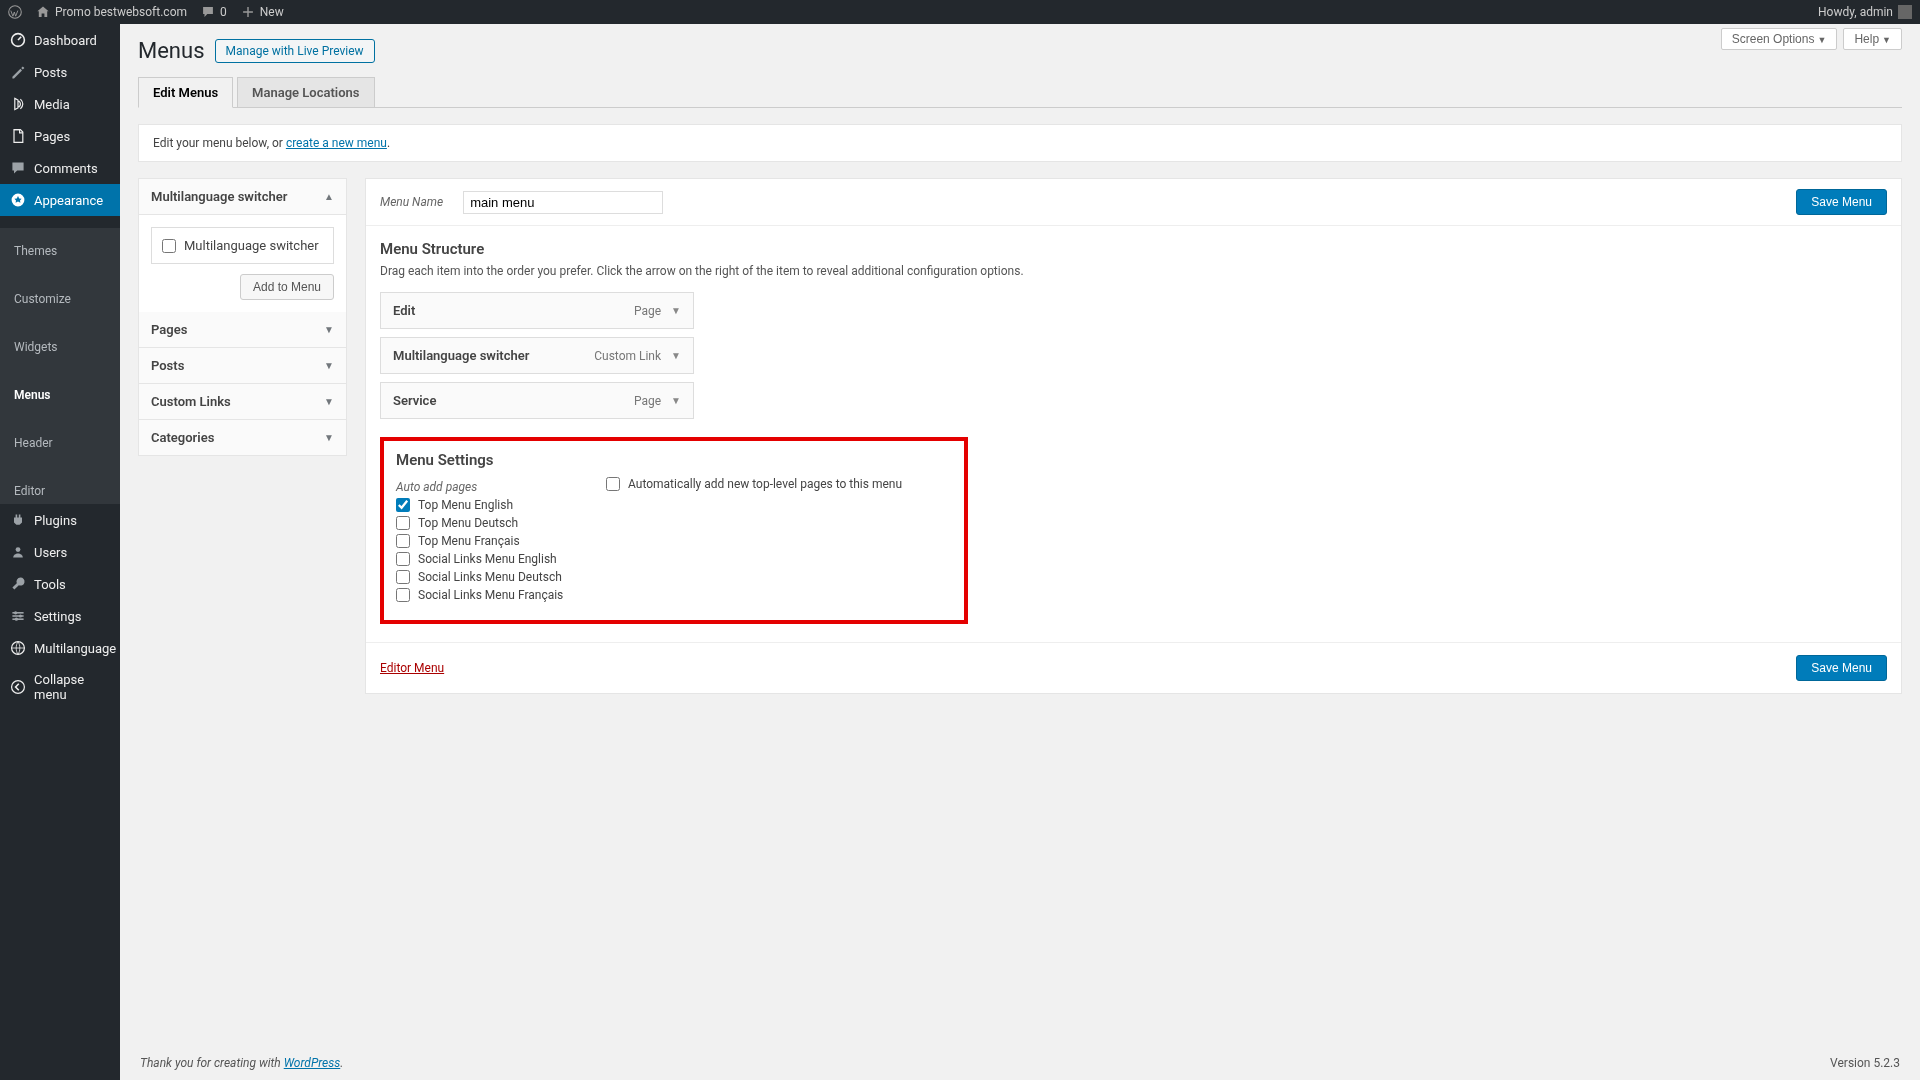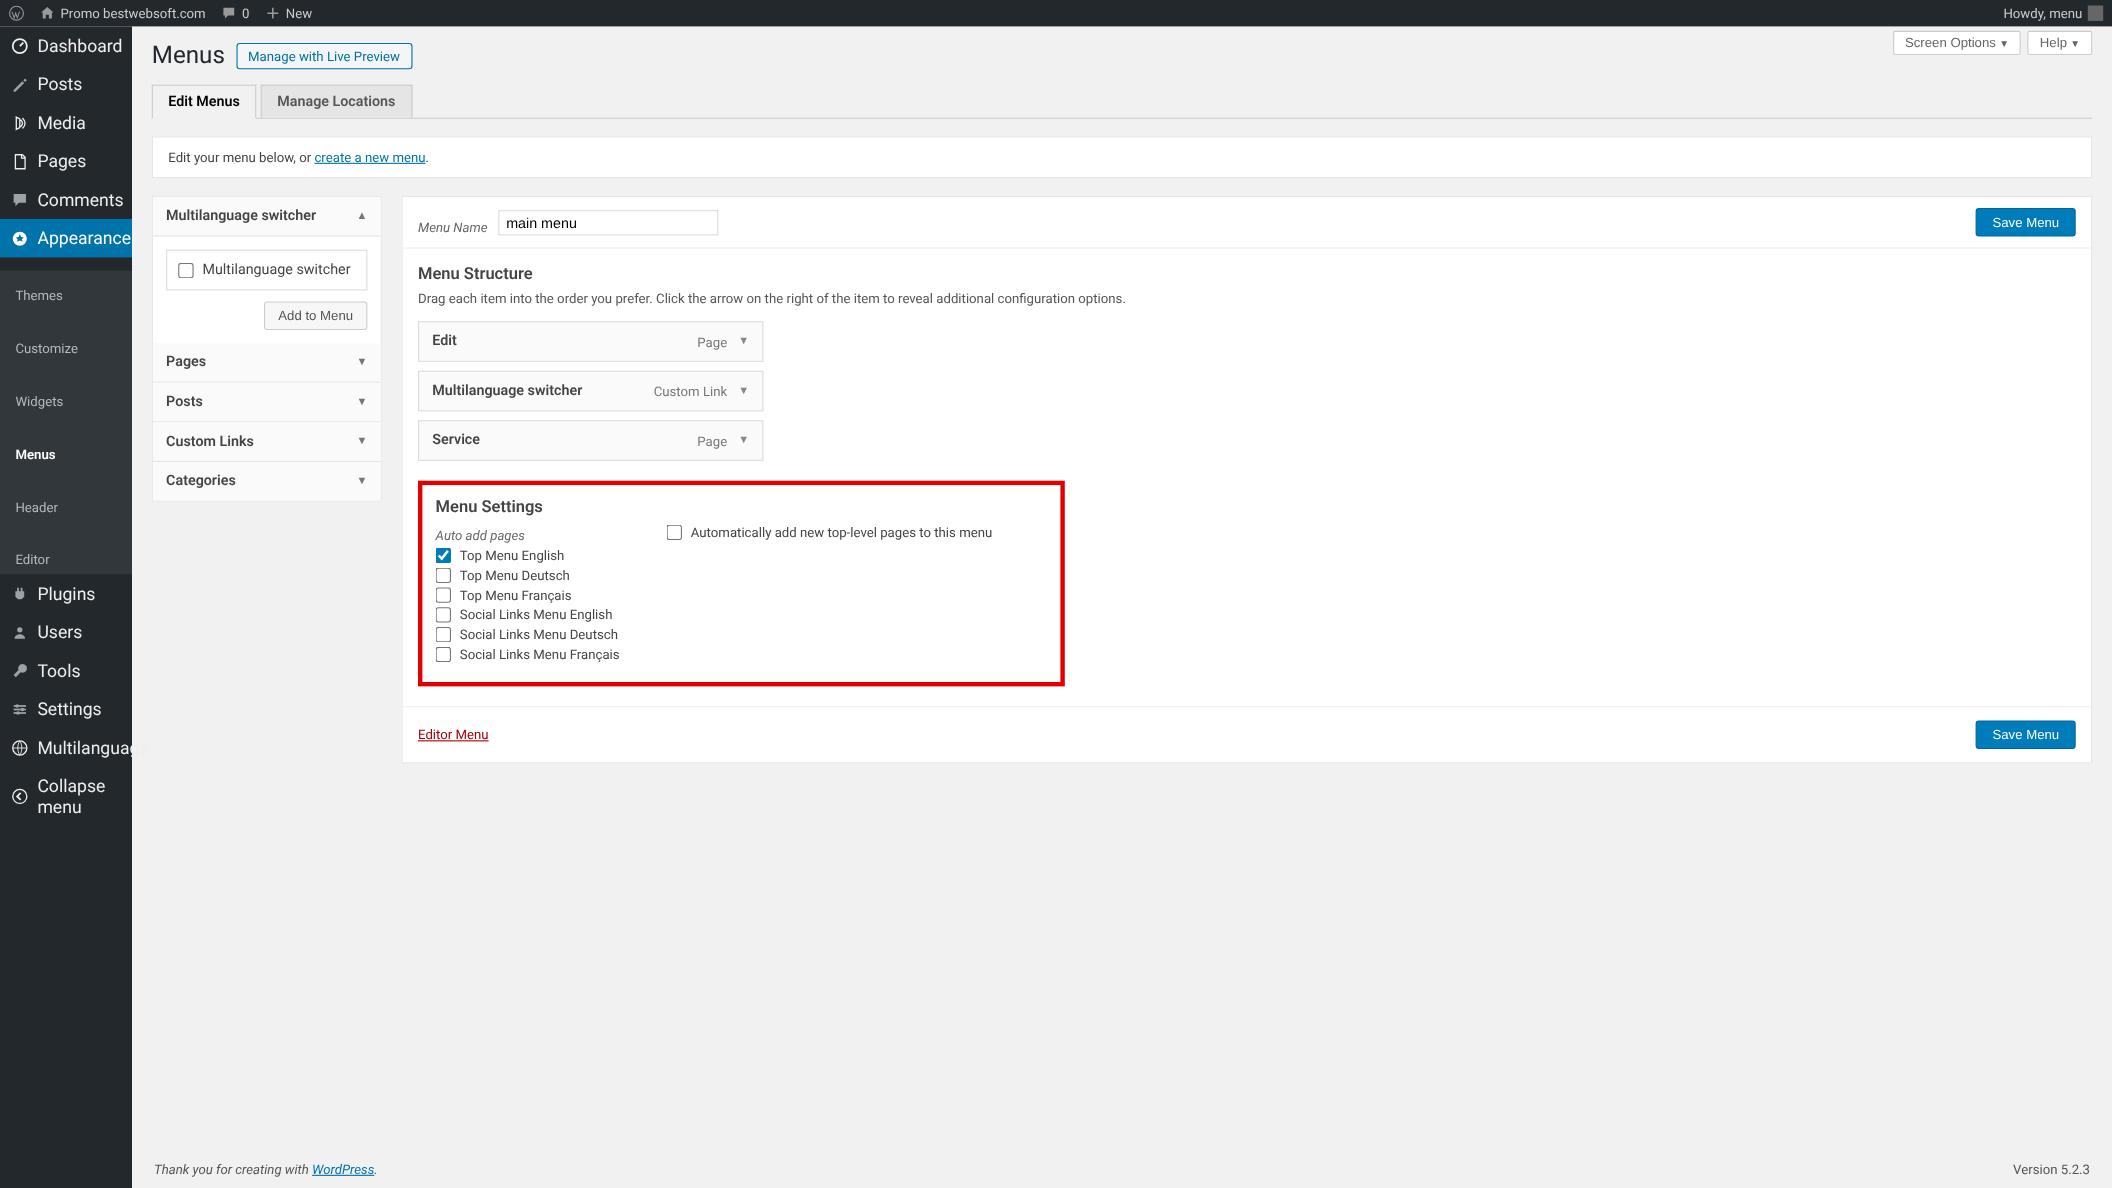--- a/index.html
+++ b/index.html
@@ -8,21 +8,21 @@
 
 .adminbar { background: #23282d; color: #ccc; height: 24px; display: flex; align-items: center; justify-content: space-between; padding: 0 8px; font-size: 12px; }
 .adminbar-left, .adminbar-right { display: flex; align-items: center; gap: 14px; }
 .adminbar-item { display: flex; align-items: center; gap: 5px; color: #ccc; cursor: pointer; }
 .adminbar-item svg { width: 14px; height: 14px; fill: #999; }
 .avatar-box { width: 14px; height: 14px; background: #666; }
 
 
 .wrap { display: flex; min-height: calc(100vh - 24px); }
 .sidebar { width: 120px; background: #23282d; color: #eee; flex-shrink: 0; }
-.sidebar-item { display: flex; align-items: center; gap: 8px; padding: 8px 10px; color: #eee; cursor: pointer; font-size: 16px; }
+.sidebar-item { display: flex; align-items: center; gap: 8px; padding: 8px 10px; color: #eee; cursor: pointer; font-size: 13px; }
 .sidebar-item.active { background: #0073aa; color: #fff; position: relative; }
 .sidebar-item.active::after { content: ""; position: absolute; right: -8px; top: 50%; transform: translateY(-50%); border: 8px solid transparent; border-right-color: #f1f1f1; }
 .sidebar-item svg { width: 16px; height: 16px; fill: #9ca2a7; flex-shrink: 0; }
 .sidebar-item.active svg { fill: #fff; }
 .submenu { background: #32373c; }
 .submenu-item { padding: 16px 10px 6px 14px; color: #b4b9be; font-size: 12px; cursor: pointer; margin-top: 12px; }
 .submenu-item.current { color: #fff; font-weight: 600; }
 
 
 .main { flex: 1; padding: 10px 18px 0 18px; position: relative; display: flex; flex-direction: column; }
@@ -50,21 +50,21 @@
 .acc-head:last-child { border-bottom: none; }
 .acc-head .tri { color: #72777c; font-size: 10px; }
 .acc-body { padding: 12px; }
 .acc-cb { display: flex; align-items: center; gap: 8px; border: 1px solid #ddd; padding: 10px; font-size: 13px; }
 .acc-cb input { width: 14px; height: 14px; }
 .acc-footer { text-align: right; padding: 10px 0 0; }
 .btn-secondary { background: #f7f7f7; border: 1px solid #ccc; color: #555; padding: 5px 12px; font-size: 12px; border-radius: 3px; cursor: pointer; }
 
 .menu-edit { background: #fff; border: 1px solid #e5e5e5; }
 .menu-toolbar { padding: 10px 14px; border-bottom: 1px solid #eee; display: flex; align-items: center; justify-content: space-between; }
-.menu-name-wrap { display: flex; align-items: flex-end; gap: 10px; }
+.menu-name-wrap { display: flex; align-items: center; gap: 20px; }
 .menu-name-wrap label { font-style: italic; color: #666; font-size: 12px; }
 .menu-name-wrap input { padding: 3px 6px; font-size: 13px; width: 200px; border: 1px solid #ddd; }
 .btn-primary { background: #007cba; color: #fff; border: 1px solid #006799; padding: 5px 14px; font-size: 12px; border-radius: 3px; cursor: pointer; }
 
 .menu-body { padding: 14px 14px 18px; }
 h2.struct { font-size: 15px; font-weight: 600; margin-bottom: 6px; }
 .struct-desc { font-size: 12px; color: #555; margin-bottom: 14px; }
 
 .menu-item { border: 1px solid #ddd; background: #fafafa; width: 314px; padding: 10px 12px; margin-bottom: 8px; display: flex; justify-content: space-between; align-items: center; cursor: move; }
 .menu-item .title { font-weight: 600; font-size: 13px; }
@@ -111,21 +111,21 @@
       </span>
     <span class="adminbar-item">
         <svg viewBox="0 0 20 20">
           <path d="M9 3h2v6h6v2h-6v6H9v-6H3V9h6z"></path>
         </svg>
         <span>New</span>
       </span>
   </div>
   <div class="adminbar-right">
     <span class="adminbar-item">
-        <span>Howdy, menu</span>
+        <span>Howdy, admin</span>
         <span class="avatar-box"></span>
       </span>
   </div>
 </div>
 
 <div class="wrap">
 
   <div class="sidebar">
     <div class="sidebar-item">
         <svg viewBox="0 0 20 20">

